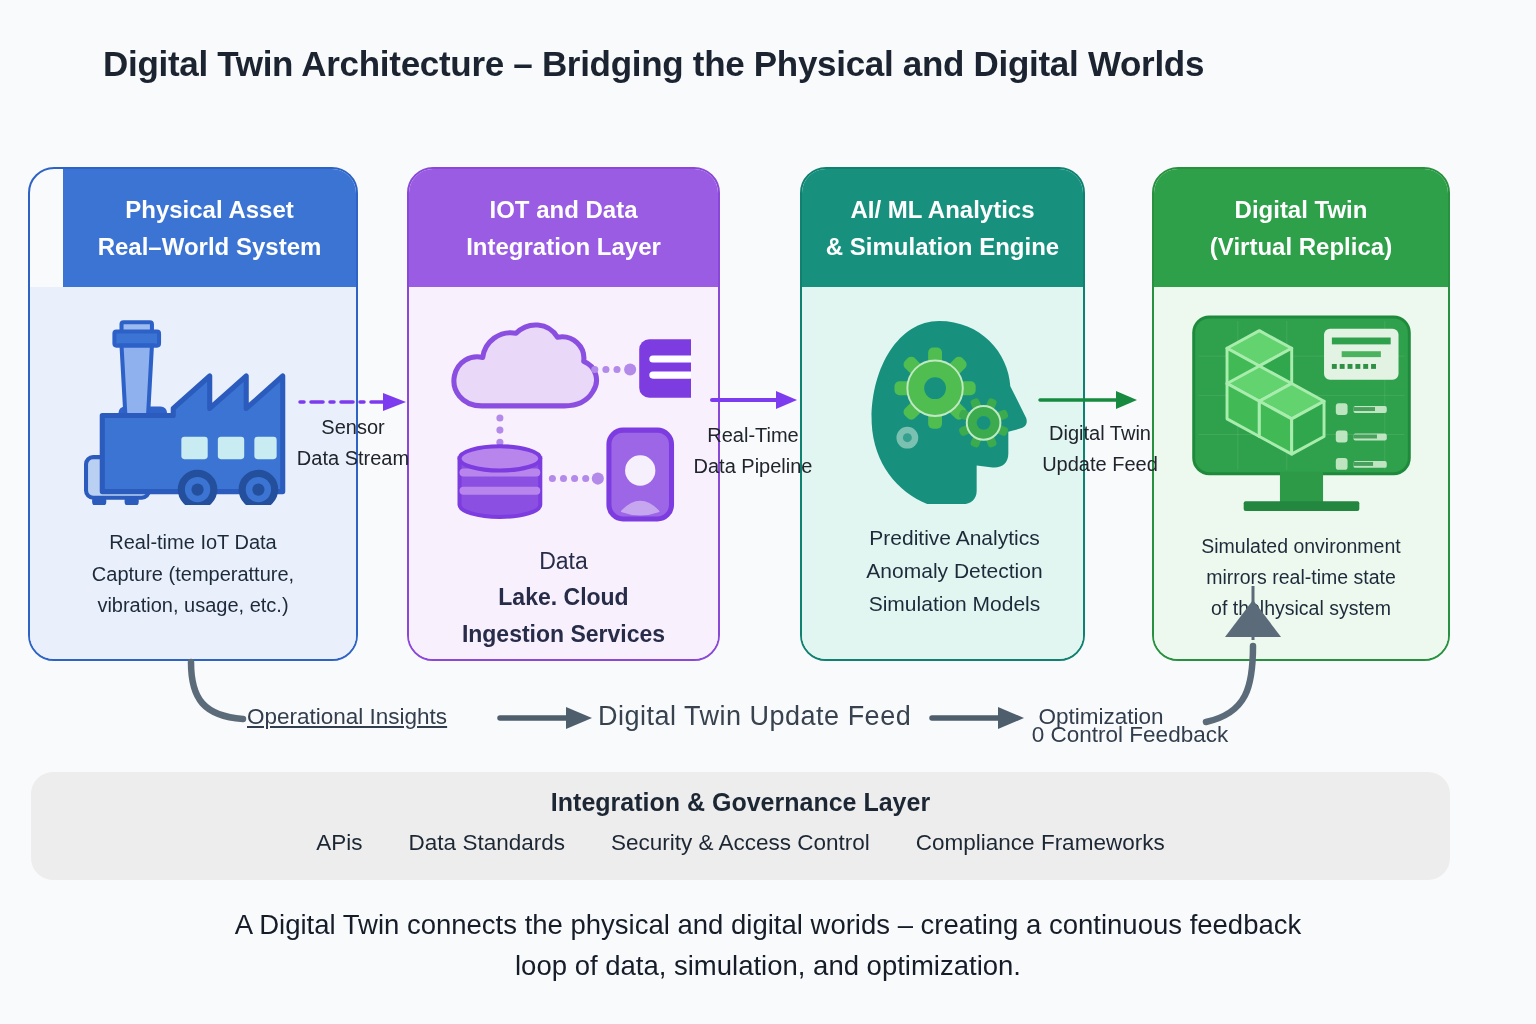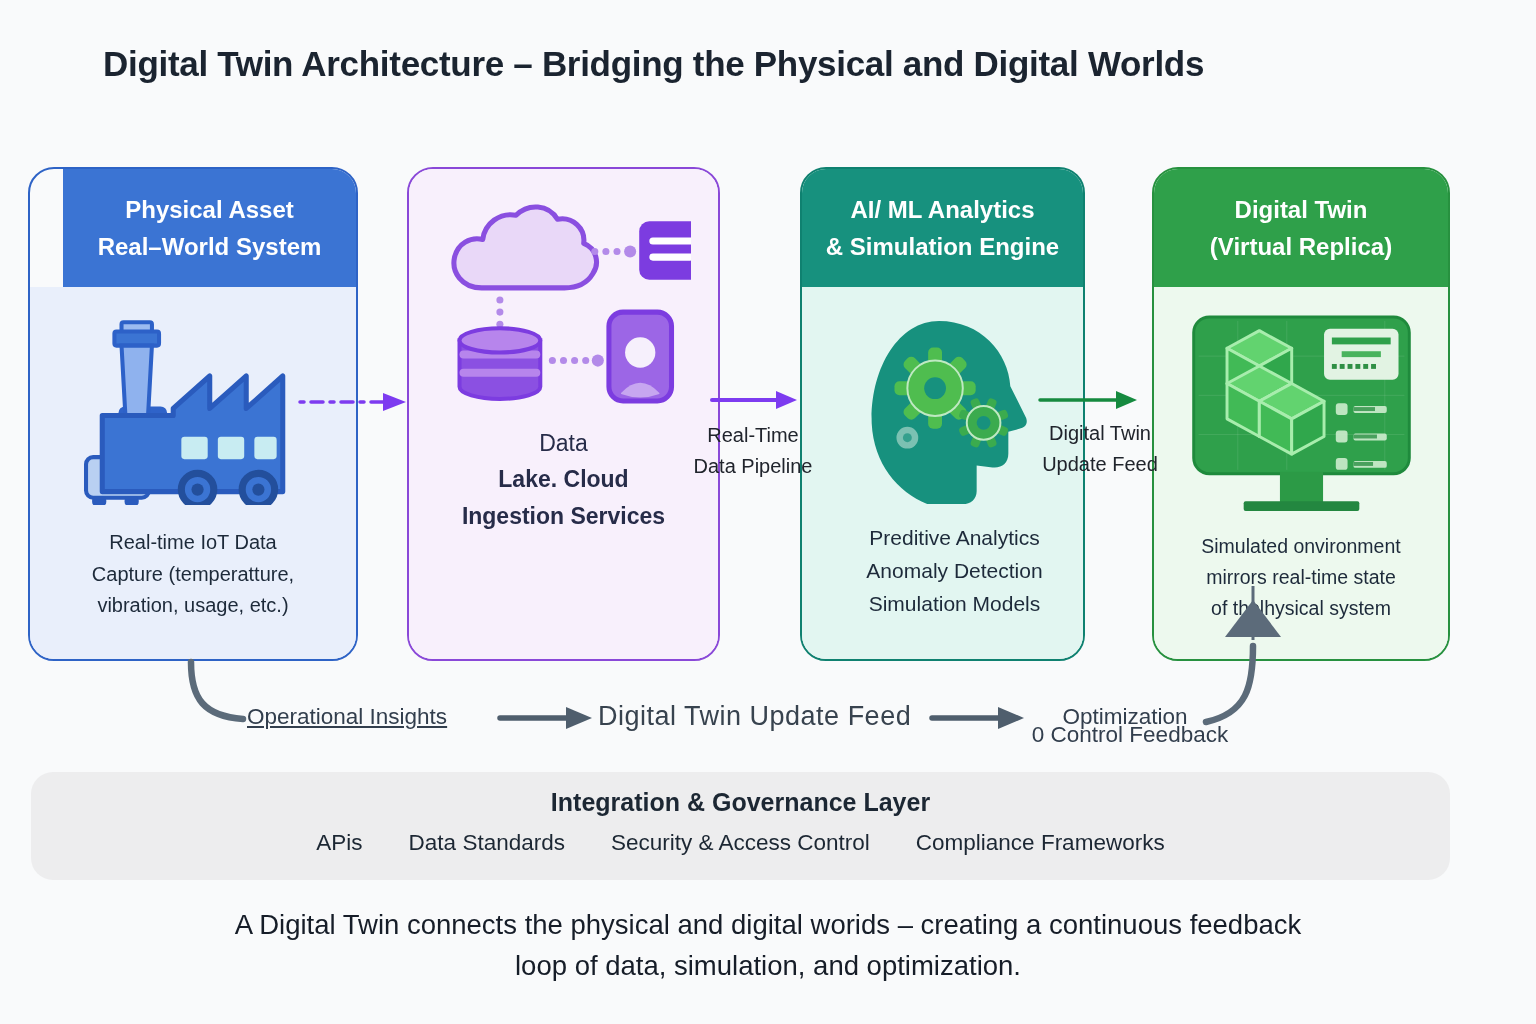--- a/index.html
+++ b/index.html
@@ -39,21 +39,21 @@
   
   .flow-label{position:absolute;text-align:center;font-size:20px;line-height:1.55;color:#20242c;}
   .flow-label span{display:block;}
   .fl1{left:268px;top:412px;width:170px;}
   .fl2{left:672px;top:420px;width:162px;}
   .fl3{left:1017px;top:418px;width:166px;}
   
   .fb-text{position:absolute;color:#323e4d;}
   .fb-op{left:247px;top:704px;font-size:22.5px;text-decoration:underline;}
   .fb-feed{left:598px;top:701px;font-size:27px;letter-spacing:0.5px;color:#38434f;}
-  .fb-opt{left:1050px;top:704px;width:150px;text-align:center;font-size:22.5px;}
+  .fb-opt{left:1026px;top:704px;width:150px;text-align:center;font-size:22.5px;}
   .fb-ctl{left:1018px;top:722px;width:224px;text-align:center;font-size:22.5px;}
   
   .gov-bar{position:absolute;left:31px;top:772px;width:1419px;height:108px;background:#ededee;border-radius:22px;}
   .gov-title{margin-top:16px;text-align:center;font-size:25px;font-weight:700;color:#1c2733;}
   .gov-items{display:flex;justify-content:center;gap:46px;margin-top:13px;font-size:22.5px;color:#1c2733;}
   
   .footer-caption{position:absolute;left:0;top:904px;width:1536px;text-align:center;color:#161d28;font-size:27.5px;line-height:1.5;}
   .footer-caption span{display:block;}
   
   .overlay{position:absolute;left:0;top:0;width:1536px;height:1024px;pointer-events:none;}
@@ -100,20 +100,26 @@
       </div>
       <div class="card-caption" style="margin-top:22px;">
         <span>Real-time IoT Data</span>
         <span>Capture (temperatture,</span>
         <span>vibration, usage, etc.)</span>
       </div>
     </div>
   </div>
 
   <div class="card card2">
+    <div class="card-header">
+      <div>
+        <span>IOT and Data</span>
+        <span>Integration Layer</span>
+      </div>
+    </div>
     <div class="card-body">
       <div class="icon-wrap" style="margin-top:24px;">
         <svg width="255" height="212" viewBox="0 0 250 210">
 
           <path d="M44 94 C24 94 14 78 17 64 C20 50 33 43 45 46 C47 30 62 19 78 22 C90 10 110 11 119 26 C134 23 147 35 145 50 C158 55 161 70 154 80 C148 90 138 94 126 94 Z" fill="#e9d8f8" stroke="#8a4fe0" stroke-width="5" stroke-linejoin="round"></path>
 
           <circle cx="156" cy="58" r="3.5" fill="#b38ae9"></circle>
             <circle cx="167" cy="58" r="3.5" fill="#b38ae9"></circle>
           <circle cx="178" cy="58" r="3.5" fill="#b38ae9"></circle>
             <circle cx="191" cy="58" r="6" fill="#b38ae9"></circle>
@@ -269,20 +275,24 @@
         </svg>
       </div>
       <div class="card-caption cap4" style="margin-top:16px;">
         <span>Simulated onvironment</span>
         <span>mirrors real-time state</span>
         <span>of thelhysical system</span>
       </div>
     </div>
   </div>
 
+  <div class="flow-label fl1">
+    <span>Sensor</span>
+    <span>Data Stream</span>
+  </div>
   <div class="flow-label fl2">
     <span>Real-Time</span>
     <span>Data Pipeline</span>
   </div>
   <div class="flow-label fl3">
     <span>Digital Twin</span>
     <span>Update Feed</span>
   </div>
 
   <div class="fb-text fb-op">Operational Insights</div>

